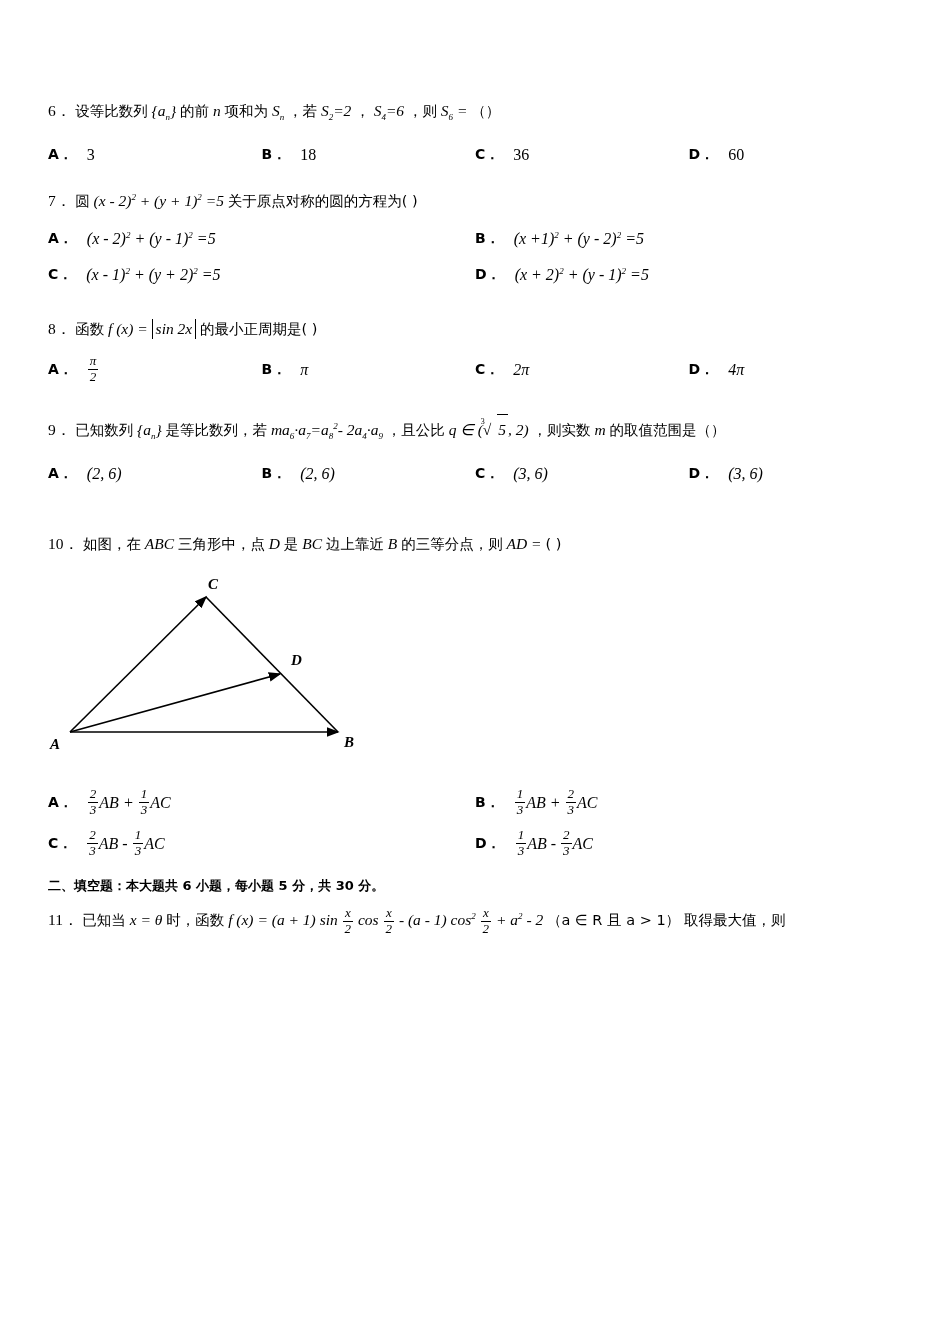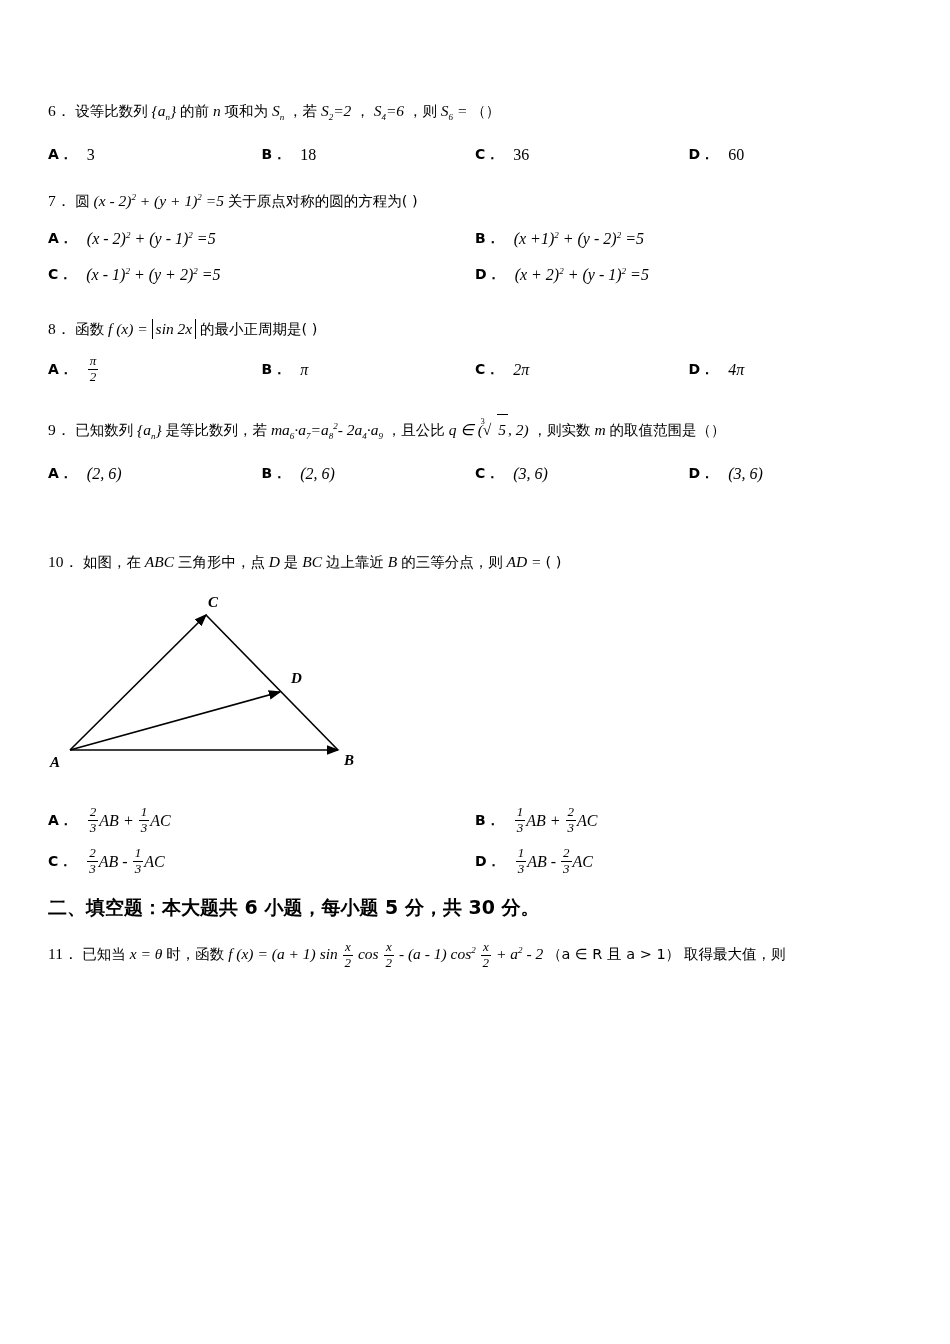--- a/index.html
+++ b/index.html
@@ -88,23 +88,23 @@
     display: block;
     padding: 0 2px;
   }
   sup, sub {
     font-size: 9px;
   }
   .it { font-style: italic; }
   .sec-head {
     font-family: "DejaVu Sans", sans-serif;
     font-weight: bold;
-    font-size: 19px;
+    font-size: 13px;
     margin-top: 18px;
-    margin-bottom: 14px;
+    margin-bottom: 6px;
   }
   .abs {
     border-left: 1px solid #000;
     border-right: 1px solid #000;
     padding: 0 3px;
     display: inline-block;
     line-height: 1.25;
   }
   .sqrt3 {
     display: inline-block;
@@ -123,21 +123,21 @@
     padding-left: 1px;
     padding-right: 2px;
     margin-left: 6px;
     display: inline-block;
   }
   .figure {
     margin: 18px 0 8px 0;
     position: relative;
     height: 200px;
   }
-  .q10text { margin-top: 34px; }
+  .q10text { margin-top: 16px; }
   .q11 { margin-top: 4px; line-height: 34px; }
   .blank {
     display: inline-block;
     border-bottom: 1px solid #000;
     width: 92px;
     height: 14px;
   }
   .spacer8 { height: 8px; }
   .spacer14 { height: 14px; }
   .spacer20 { height: 20px; }

